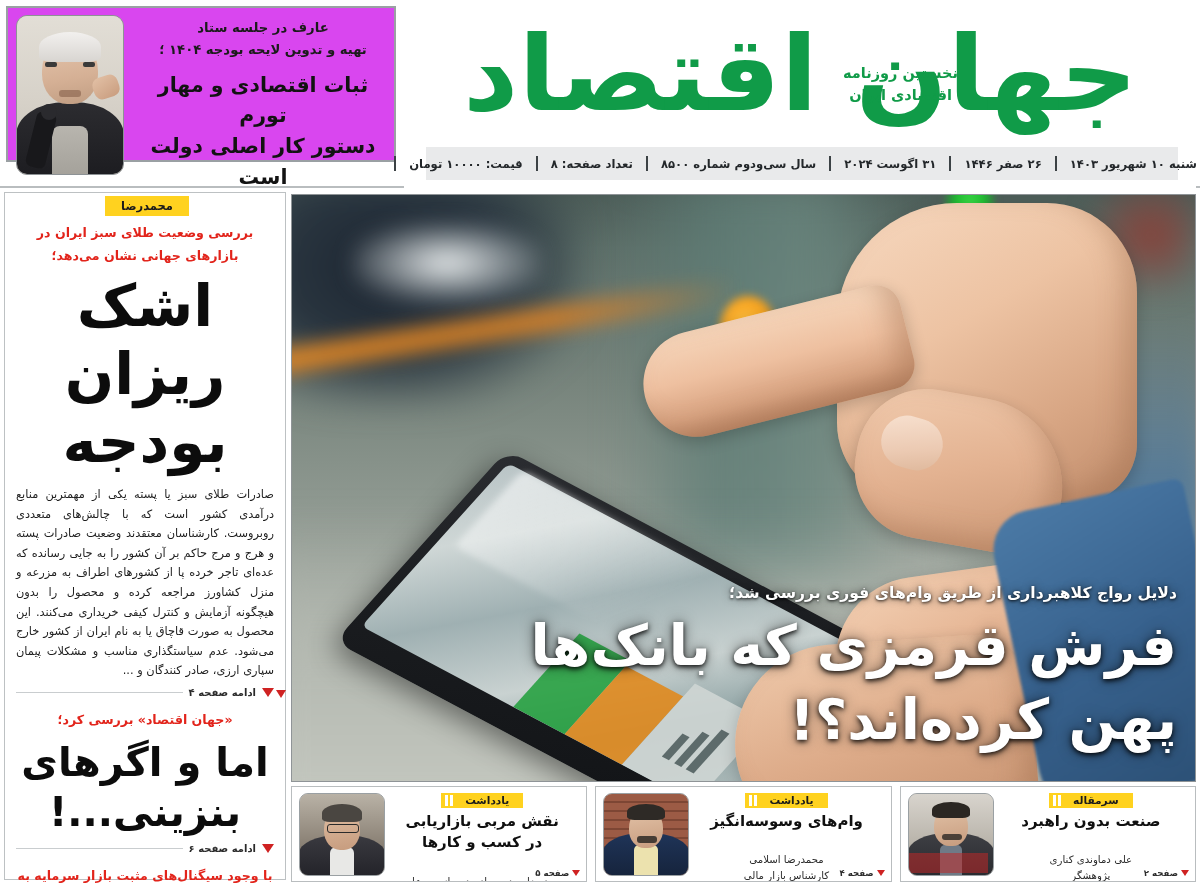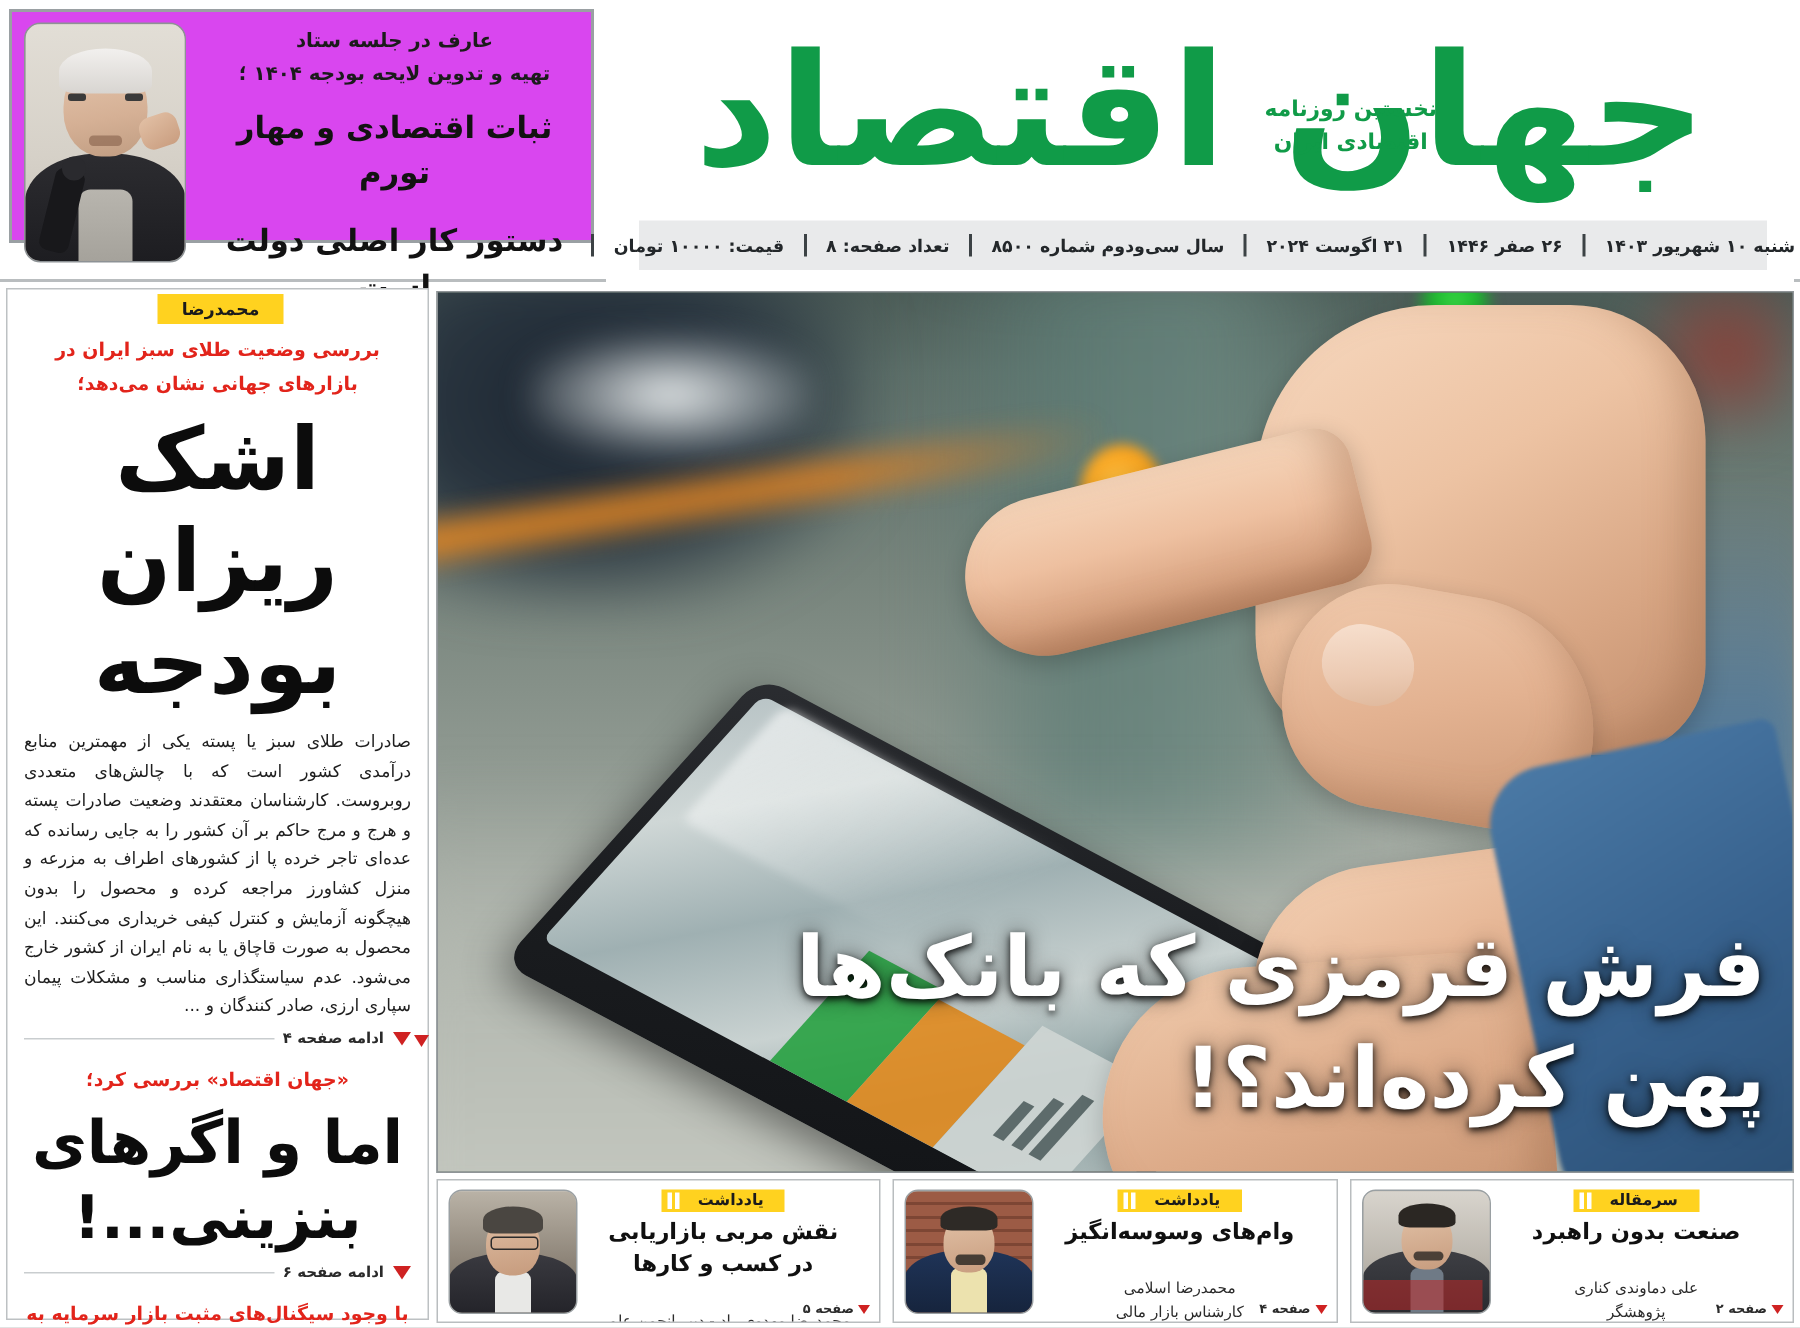--- a/index.html
+++ b/index.html
@@ -442,21 +442,21 @@
           <div style="position:absolute;left:42px;top:74px;width:22px;height:7px;background:#8e6a52;border-radius:3px;opacity:.7;"></div>
           <div style="position:absolute;left:14px;top:96px;width:20px;height:56px;background:#18181b;border-radius:6px;transform:rotate(14deg);"></div>
           <div style="position:absolute;left:24px;top:88px;width:16px;height:16px;border-radius:50%;background:#2a2a2e;"></div>
           <div style="position:absolute;left:76px;top:60px;width:26px;height:22px;border-radius:8px;background:linear-gradient(160deg,#e2c0a5,#c99d7f);transform:rotate(-18deg);"></div>
         </div>
       </div>
       <div class="topbox-text">
         <div class="topbox-kicker">عارف در جلسه ستاد</div>
         <div class="topbox-kicker">تهیه و تدوین لایحه بودجه ۱۴۰۴ ؛</div>
         <div class="topbox-head">ثبات اقتصادی و مهار تورم</div>
-        <div class="topbox-head" style="margin-top:14px;text-align:center;">دستور کار اصلی دولت است</div>
+        <div class="topbox-head" style="margin-top:0;text-align:center;">دستور کار اصلی دولت است</div>
         <div class="topbox-page">صفحه ۲</div>
       </div>
     </div>
 
     <div class="masthead">
       <div class="logo-wrap">
         <div class="logo-text">جهان اقتصاد</div>
       </div>
       <div class="logo-sub">
         <div>نخستین روزنامه</div>
@@ -551,20 +551,21 @@
         <div class="nail"></div>
       </div>
       <div class="hand hand-bottom">
         <div class="finger f-b1"></div>
         <div class="finger f-b2"></div>
       </div>
       <div class="cuff"></div>
     </div>
 
     <div class="photo-overlay">
+      <div class="ph-kicker">دلایل رواج کلاهبرداری از طریق وام‌های فوری بررسی شد؛</div>
       <div class="ph-head">فرش قرمزی که بانک‌ها</div>
       <div class="ph-head" style="margin-top:0;">پهن کرده‌اند؟!</div>
     </div>
   </div>
 
   <div class="photo-cont-mark"></div>
 
   <div class="cards">
 
     <div class="card">

